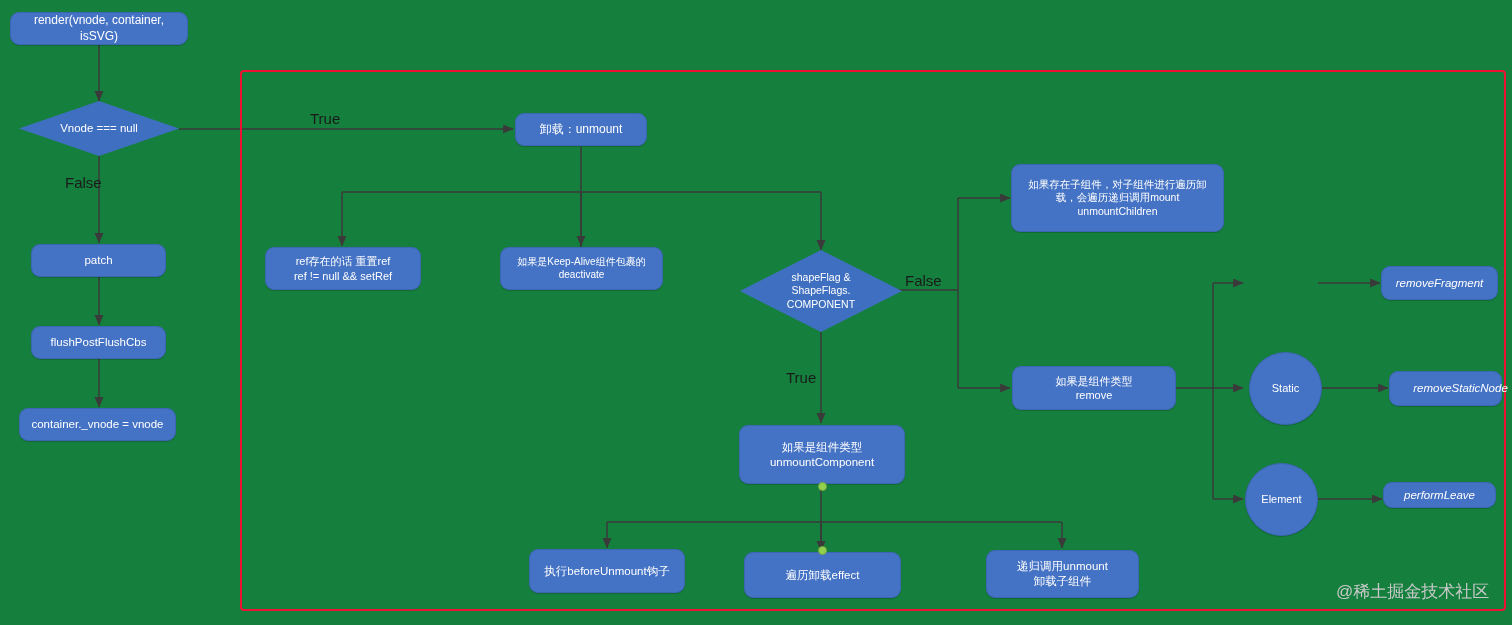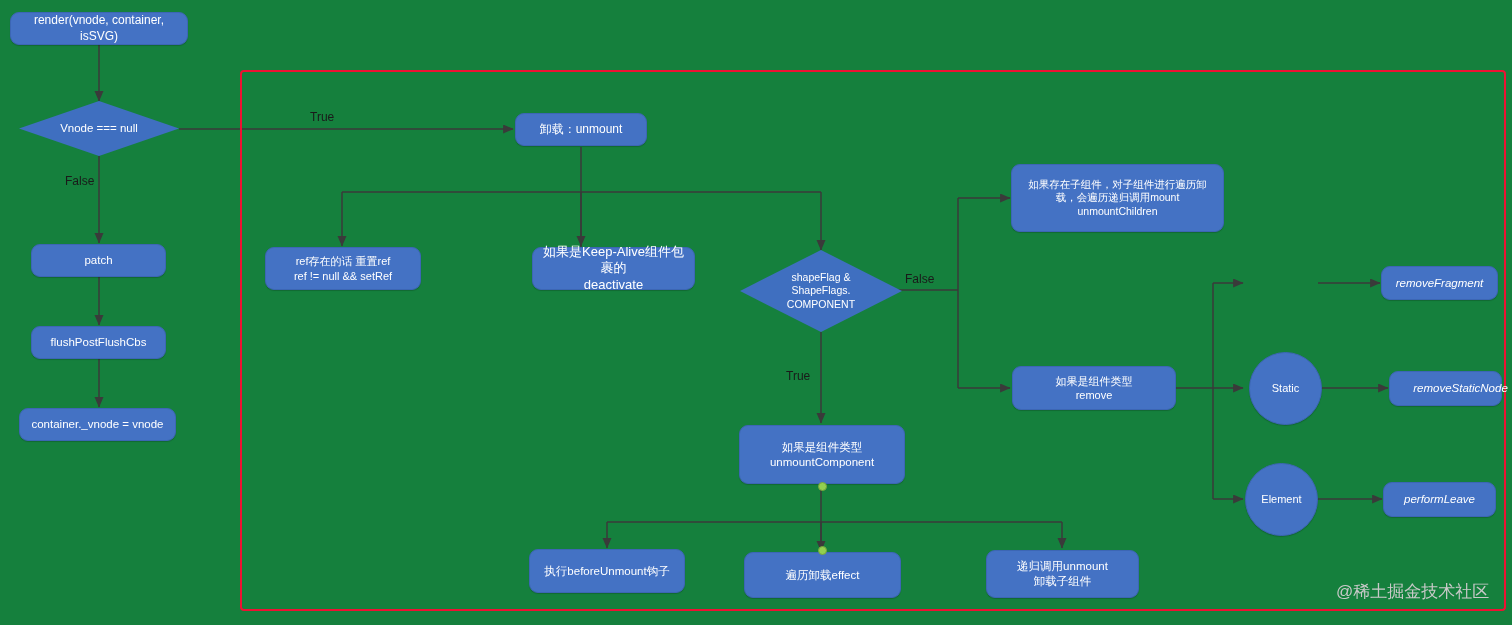--- a/index.html
+++ b/index.html
@@ -57,21 +57,21 @@
   }
   .circle{
     border-radius:50%;
     border:1px solid #3c66b4;
     box-shadow:0 1px 1px rgba(0,0,0,.18);
   }
   .italic{ font-style:italic; }
   .edgelabel{
     position:absolute;
     color:#1a1a1a;
-    font-size:12px;
+    font-size:15px;
     z-index:4;
     white-space:nowrap;
   }
   #redframe{
     position:absolute;
     border:2.5px solid #ee1133;
     border-radius:4px;
     z-index:1;
     pointer-events:none;
   }
@@ -178,21 +178,21 @@
 
   <div class="node rbox" style="left:515px;top:113px;width:132px;height:33px;font-size:12px;">
     <span>卸载：unmount</span>
   </div>
 
   <div class="node rbox" style="left:265px;top:247px;width:156px;height:43px;font-size:11px;flex-direction:column;">
     <span class="n-line2">ref存在的话 重置ref</span>
     <span class="n-line2">ref != null &amp;&amp; setRef</span>
   </div>
 
-  <div class="node rbox" style="left:500px;top:247px;width:163px;height:43px;font-size:13px;flex-direction:column;margin-left:32px;">
+  <div class="node rbox" style="left:500px;top:247px;width:163px;height:43px;font-size:10px;flex-direction:column;">
     <span class="n-line2">如果是Keep-Alive组件包裹的</span>
     <span class="n-line2">deactivate</span>
   </div>
 
   <div class="node diamond" style="left:740px;top:250px;width:162px;height:82px;font-size:10.5px;">
     <span class="dshape"></span>
     <span class="dlabel" style="display:flex;flex-direction:column;">
       <span class="n-line2">shapeFlag &amp;</span>
       <span class="n-line2">ShapeFlags.</span>
       <span class="n-line2">COMPONENT</span>
@@ -220,21 +220,21 @@
   </div>
 
   <div class="node rbox italic" style="left:1381px;top:266px;width:117px;height:34px;font-size:11.5px;">
     <span>removeFragment</span>
   </div>
 
   <div class="node rbox italic" style="left:1389px;top:371px;width:113px;height:35px;font-size:11.5px;padding-left:36px;">
     <span>removeStaticNode</span>
   </div>
 
-  <div class="node rbox italic" style="left:1383px;top:482px;width:113px;height:35px;font-size:11.5px;">
+  <div class="node rbox italic" style="left:1383px;top:482px;width:113px;height:26px;font-size:11.5px;">
     <span>performLeave</span>
   </div>
 
   <div class="node rbox" style="left:739px;top:425px;width:166px;height:59px;font-size:11.5px;flex-direction:column;">
     <span class="n-line2">如果是组件类型</span>
     <span class="n-line2">unmountComponent</span>
   </div>
 
   <div class="node rbox" style="left:529px;top:549px;width:156px;height:44px;font-size:11.5px;">
     <span style="font-style:normal;">执行beforeUnmount钩子</span>

